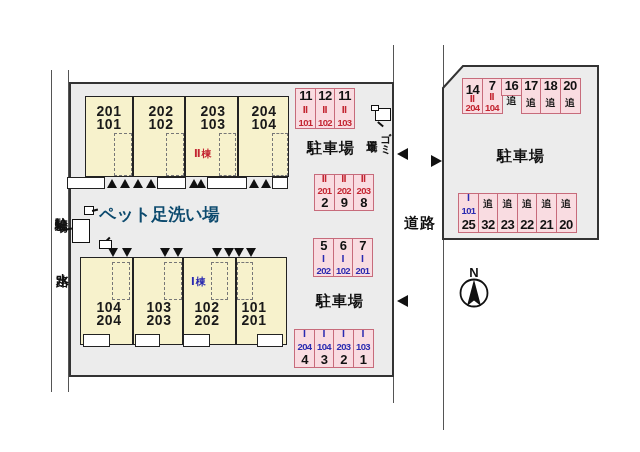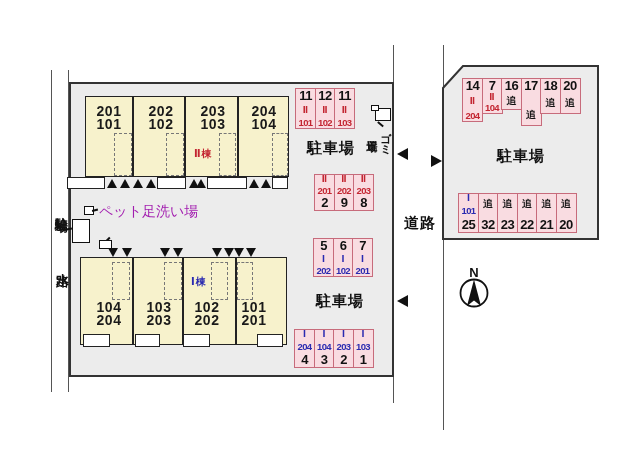--- a/index.html
+++ b/index.html
@@ -11,21 +11,21 @@
   .building{position:absolute;background:#f7f2cc;border:1.5px solid #222;box-sizing:border-box;}
   .bdiv{position:absolute;top:0;bottom:0;width:1.5px;background:#222;}
   .ulabel{position:absolute;text-align:center;font-size:14px;font-weight:600;line-height:13px;color:#1a1a1a;letter-spacing:.5px;}
   .bname{position:absolute;font-size:10px;font-weight:700;letter-spacing:1px;}
   .entry{position:absolute;border:1.2px dashed #777;box-sizing:border-box;}
   .porch{position:absolute;background:#fff;border:1.5px solid #222;box-sizing:border-box;}
   .tri-up{position:absolute;width:0;height:0;border-left:5px solid transparent;border-right:5px solid transparent;border-bottom:9px solid #111;}
   .tri-down{position:absolute;width:0;height:0;border-left:5px solid transparent;border-right:5px solid transparent;border-top:9px solid #111;}
   .tri-left{position:absolute;width:0;height:0;border-top:6px solid transparent;border-bottom:6px solid transparent;border-right:11px solid #111;}
   .tri-right{position:absolute;width:0;height:0;border-top:6px solid transparent;border-bottom:6px solid transparent;border-left:11px solid #111;}
-  .lbl{position:absolute;font-size:14px;font-weight:400;color:#a21caf;white-space:nowrap;}
+  .lbl{position:absolute;font-size:17px;font-weight:700;color:#0c4a6e;white-space:nowrap;}
   .biglbl{position:absolute;font-size:15px;font-weight:700;color:#111;white-space:nowrap;letter-spacing:1px;}
   .vtext{position:absolute;writing-mode:vertical-rl;text-orientation:upright;font-size:13px;font-weight:700;color:#111;letter-spacing:2px;}
   .vtext-s{position:absolute;writing-mode:vertical-rl;text-orientation:upright;font-size:11px;font-weight:700;color:#111;letter-spacing:1px;}
   .iconbox{position:absolute;background:#fff;border:1.5px solid #111;box-sizing:border-box;}
   .tick{position:absolute;height:1.5px;background:#111;transform-origin:left center;}
   .pgroup{position:absolute;display:flex;}
   .pcell{box-sizing:border-box;width:21px;border:1.5px solid #c76b7b;margin-left:-1.5px;background:#f9dce1;
          display:flex;flex-direction:column;align-items:center;justify-content:space-between;padding:1px 0;}
   .pcell:first-child{margin-left:0;}
   .pnum{font-size:13px;font-weight:700;color:#111;line-height:12px;letter-spacing:-0.5px;}
@@ -242,35 +242,35 @@
       <span class="pnum">2</span>
     </div>
     <div class="pcell" style="height:39px;">
       <span class="psub b">Ⅰ</span>
       <span class="punit b">103</span>
       <span class="pnum">1</span>
     </div>
   </div>
 
   <div class="pgroup" style="left:462px;top:78px;">
-    <div class="pcell" style="height:44px;">
+    <div class="pcell" style="height:36px;justify-content:flex-end;">
       <span class="pnum">14</span>
       <span class="psub r">Ⅱ</span>
       <span class="punit r">204</span>
     </div>
     <div class="pcell" style="height:36px;">
       <span class="pnum">7</span>
       <span class="psub r">Ⅱ</span>
       <span class="punit r">104</span>
     </div>
-    <div class="pcell" style="height:32px;">
+    <div class="pcell" style="height:18px;">
       <span class="pnum">16</span>
       <span class="ptag">追</span>
     </div>
-    <div class="pcell" style="height:48px;">
+    <div class="pcell" style="height:36px;">
       <span class="pnum">17</span>
       <span class="ptag">追</span>
     </div>
     <div class="pcell" style="height:36px;">
       <span class="pnum">18</span>
       <span class="ptag">追</span>
     </div>
     <div class="pcell" style="height:36px;">
       <span class="pnum">20</span>
       <span class="ptag">追</span>

